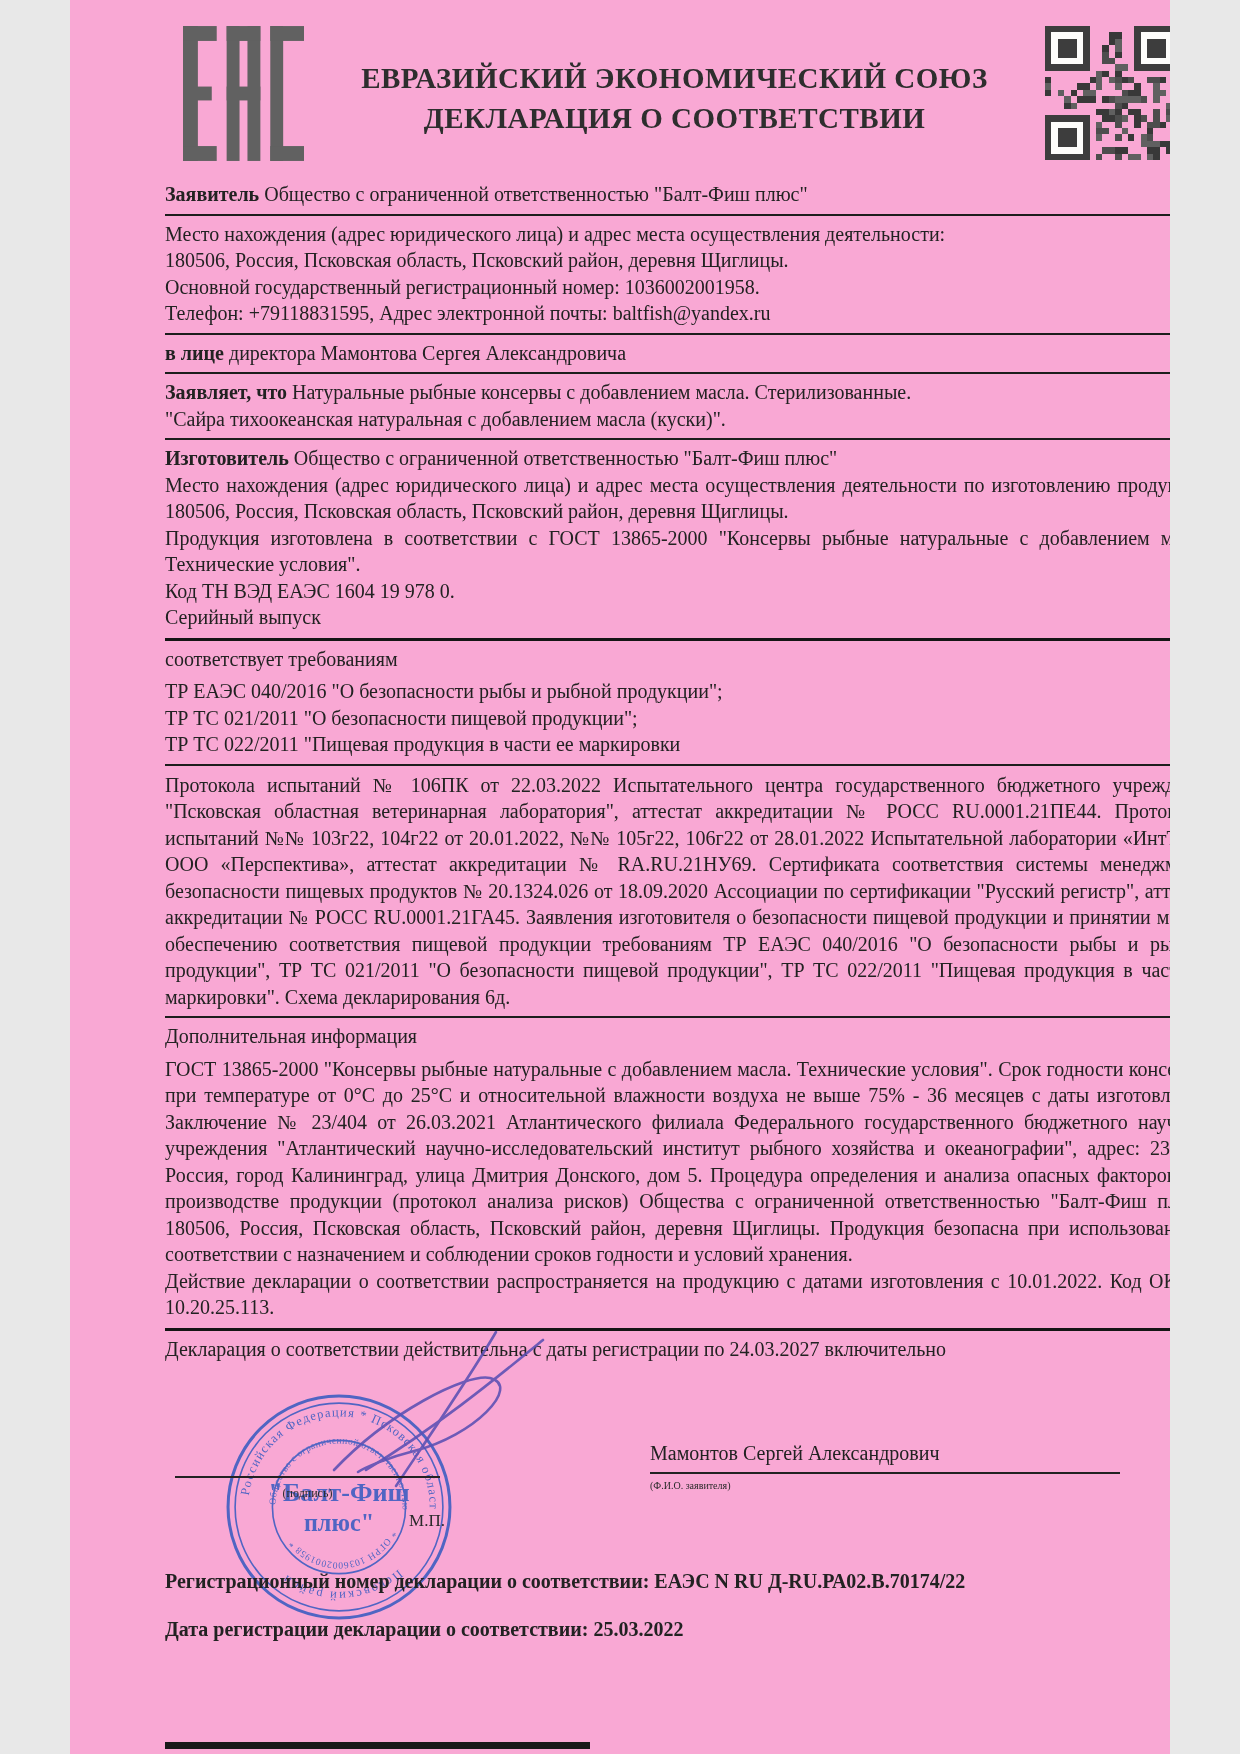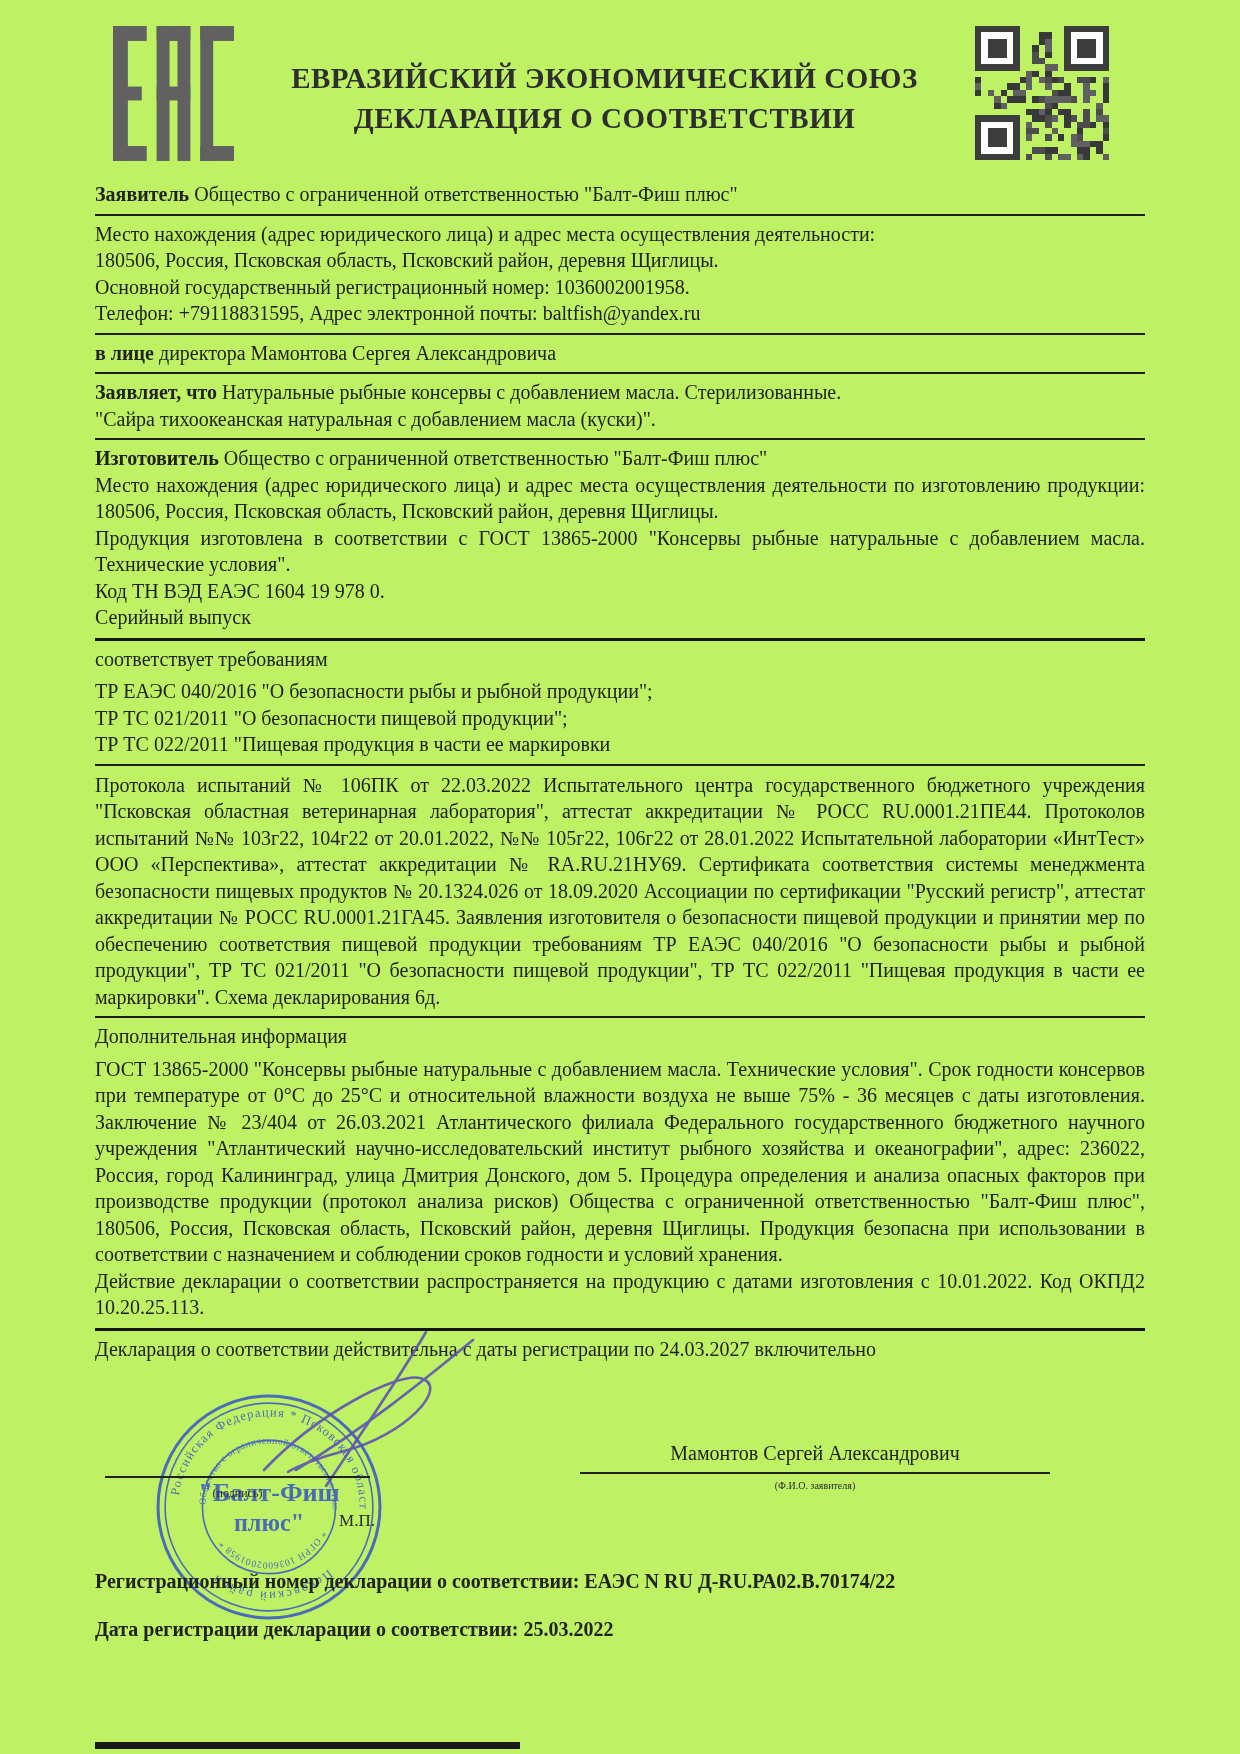--- a/index.html
+++ b/index.html
@@ -1,18 +1,18 @@
 <!DOCTYPE html>
 <html><head>
 <meta charset="utf-8">
 <style>
   html,body{margin:0;padding:0;background:#e8e8e8;}
   .page{
-    position:relative;width:1240px;height:1754px;margin:0 auto;
-    background:#bef264;overflow:hidden;
+    position:relative;width:1100px;height:1754px;margin:0 auto;
+    background:#f9a8d4;overflow:hidden;
     font-family:"Liberation Serif","DejaVu Serif",serif;
     color:#222;font-size:20px;line-height:26.5px;
   }
   .content{position:absolute;left:95px;top:26px;width:1050px;}
   .hdr{display:flex;align-items:flex-start;}
   .eac-logo{width:121px;height:135px;margin-left:18px;flex:0 0 auto;}
   .titles{flex:1;text-align:center;padding-top:32px;}
   .t1,.t2{font-weight:bold;font-size:29px;line-height:40px;color:#2e2e2e;letter-spacing:.5px;}
   .qr{flex:0 0 auto;width:134px;height:134px;margin-right:36px;}
   .rule{height:2px;background:#1d1d1d;margin:6px 0 5px 0;}
@@ -21,21 +21,21 @@
   .just{text-align:justify;}
   b{font-weight:bold;}
   .sec{margin:0;}
   .mt{margin-top:8px;}
   .bold-line{font-weight:normal;}
   
   .abs{position:absolute;}
   .sig-line-left{left:105px;top:1476px;width:265px;border-top:2px solid #222;}
   .sig-cap{left:105px;top:1482px;width:265px;text-align:center;font-size:12px;line-height:22px;color:#2a2a2a;}
   .mp-cap{left:110px;top:1508px;width:265px;text-align:right;font-size:17px;color:#2a2a2a;}
-  .fio-wrap{left:580px;top:1438px;width:470px;text-align:center;}
+  .fio-wrap{left:580px;top:1438px;width:470px;text-align:left;}
   .fio-name{font-size:20px;line-height:30px;}
   .fio-rule{border-top:2px solid #222;margin-top:4px;}
   .fio-cap{font-size:10px;line-height:24px;color:#2a2a2a;}
   .reg-num{left:95px;top:1568px;width:1080px;font-weight:bold;white-space:nowrap;}
   .reg-date{left:95px;top:1616px;width:1080px;font-weight:bold;white-space:nowrap;}
   .stamp{left:152px;top:1390px;width:234px;height:234px;opacity:.9;}
   .signature{left:168px;top:1318px;width:370px;height:200px;opacity:.88;}
   .bottom-bar{left:95px;top:1742px;width:425px;height:7px;background:#191919;}
 </style>
 </head>

